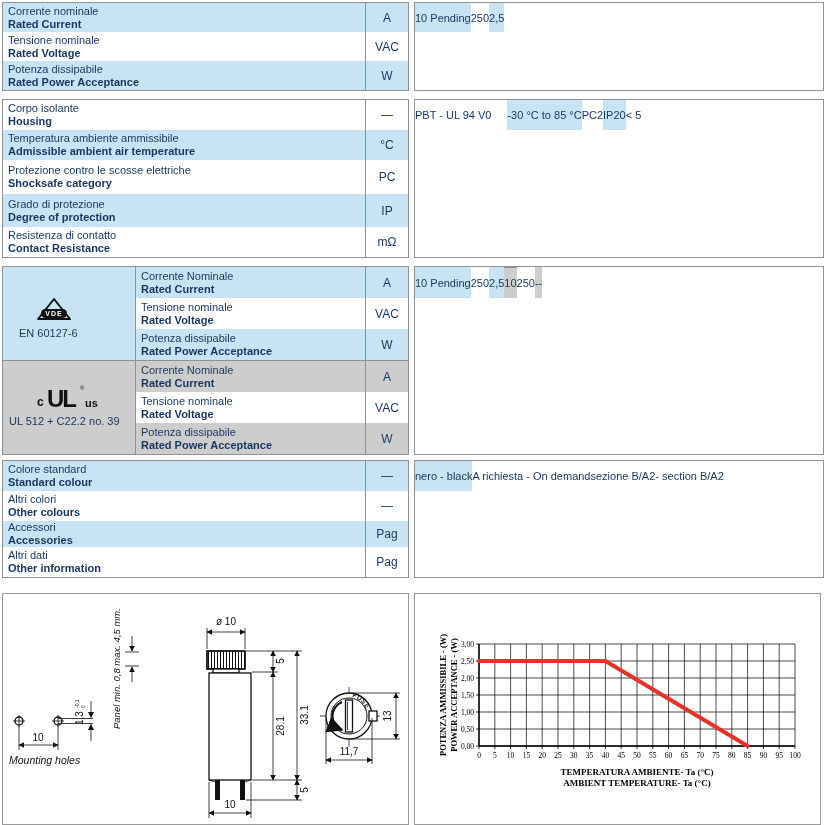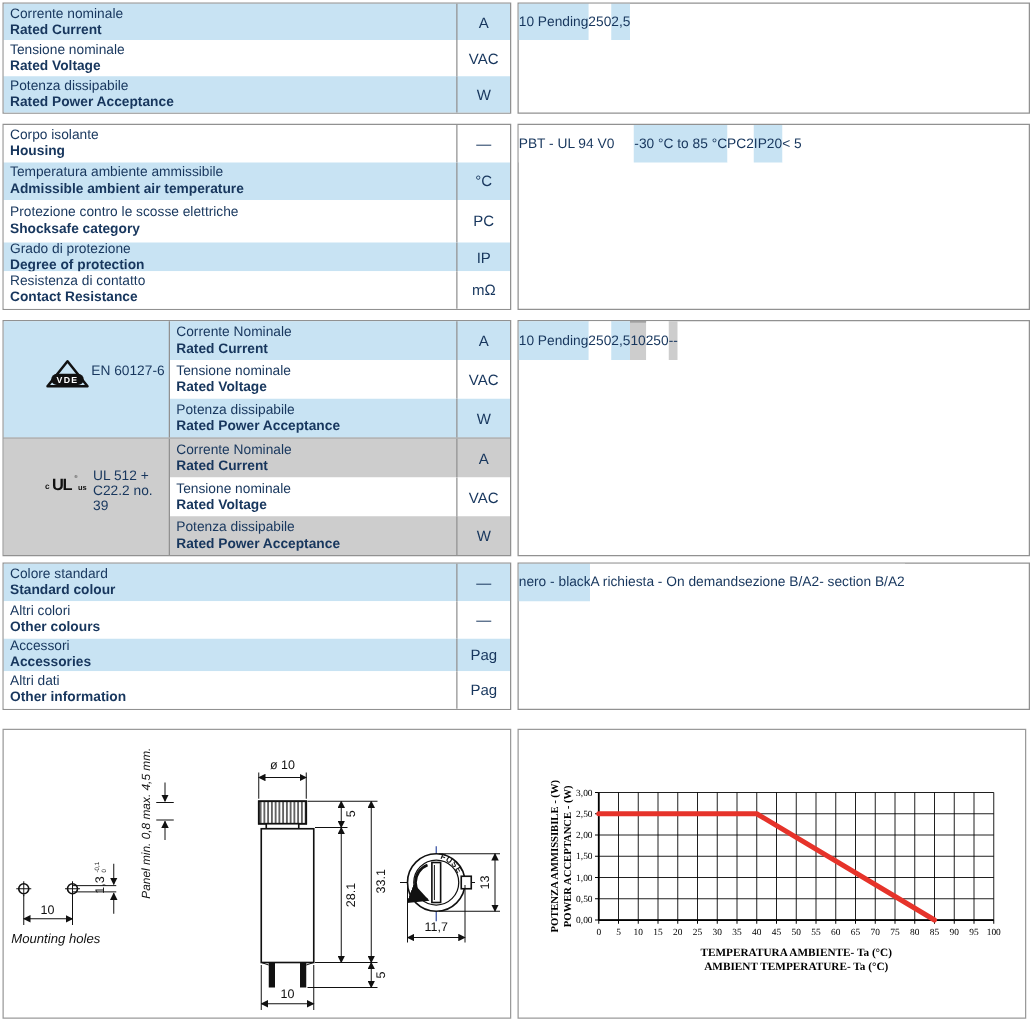--- a/index.html
+++ b/index.html
@@ -19,21 +19,21 @@
   .label-cell{flex:1;padding-left:5px;display:flex;flex-direction:column;justify-content:center}
   .it{font-size:11px;line-height:13px;color:var(--text)}
   .en{font-size:11px;line-height:13px;font-weight:bold;color:var(--text)}
   .unit-cell{width:43px;border-left:1px solid var(--border);display:flex;align-items:center;justify-content:center;font-size:12px;color:var(--text)}
   .value-cell{display:flex;align-items:center;justify-content:center;font-size:11px;color:var(--text)}
   .bg-blue{background:var(--row-blue)}
   .bg-white{background:#fff}
   .bg-gray{background:var(--row-gray)}
   .cert-section{display:flex}
   .cert-divider{border-top:1px solid var(--border)}
-  .logo-cell{width:133px;border-right:1px solid var(--border);display:flex;flex-direction:row}
+  .logo-cell{width:133px;border-right:1px solid var(--border);display:flex;flex-direction:column}
   .logo-cell .std-label{font-size:11px;color:var(--text);margin-top:4px}
   .cert-rows{flex:1;display:flex;flex-direction:column}
   .bottom{display:flex;gap:5px}
   .bbox{width:407px;height:232px;border:1px solid #9a9a9a;background:#fff}
   .bbox svg{display:block;width:100%;height:100%}
   .dim{font-size:10px;font-family:"Liberation Sans",sans-serif;fill:#111}
   .dimi{font-size:10.5px;font-style:italic;fill:#111}
   .paneli{font-size:9.5px;font-style:italic;fill:#111}
   .tol{font-size:5px;fill:#111}
   .fuse-t{font-size:6.5px;font-weight:bold;letter-spacing:.5px;fill:#111}
@@ -96,21 +96,21 @@
           </div>
           <div class="unit-cell">°C</div>
         </div>
         <div class="srow bg-white" style="height: 34px;">
           <div class="label-cell">
             <div class="it">Protezione contro le scosse elettriche</div>
             <div class="en">Shocksafe category</div>
           </div>
           <div class="unit-cell">PC</div>
         </div>
-        <div class="srow bg-blue" style="height: 23px;">
+        <div class="srow bg-blue" style="height: 33px;">
           <div class="label-cell">
             <div class="it">Grado di protezione</div>
             <div class="en">Degree of protection</div>
           </div>
           <div class="unit-cell">IP</div>
         </div>
         <div class="srow bg-white" style="height: 30px;">
           <div class="label-cell">
             <div class="it">Resistenza di contatto</div>
             <div class="en">Contact Resistance</div>

